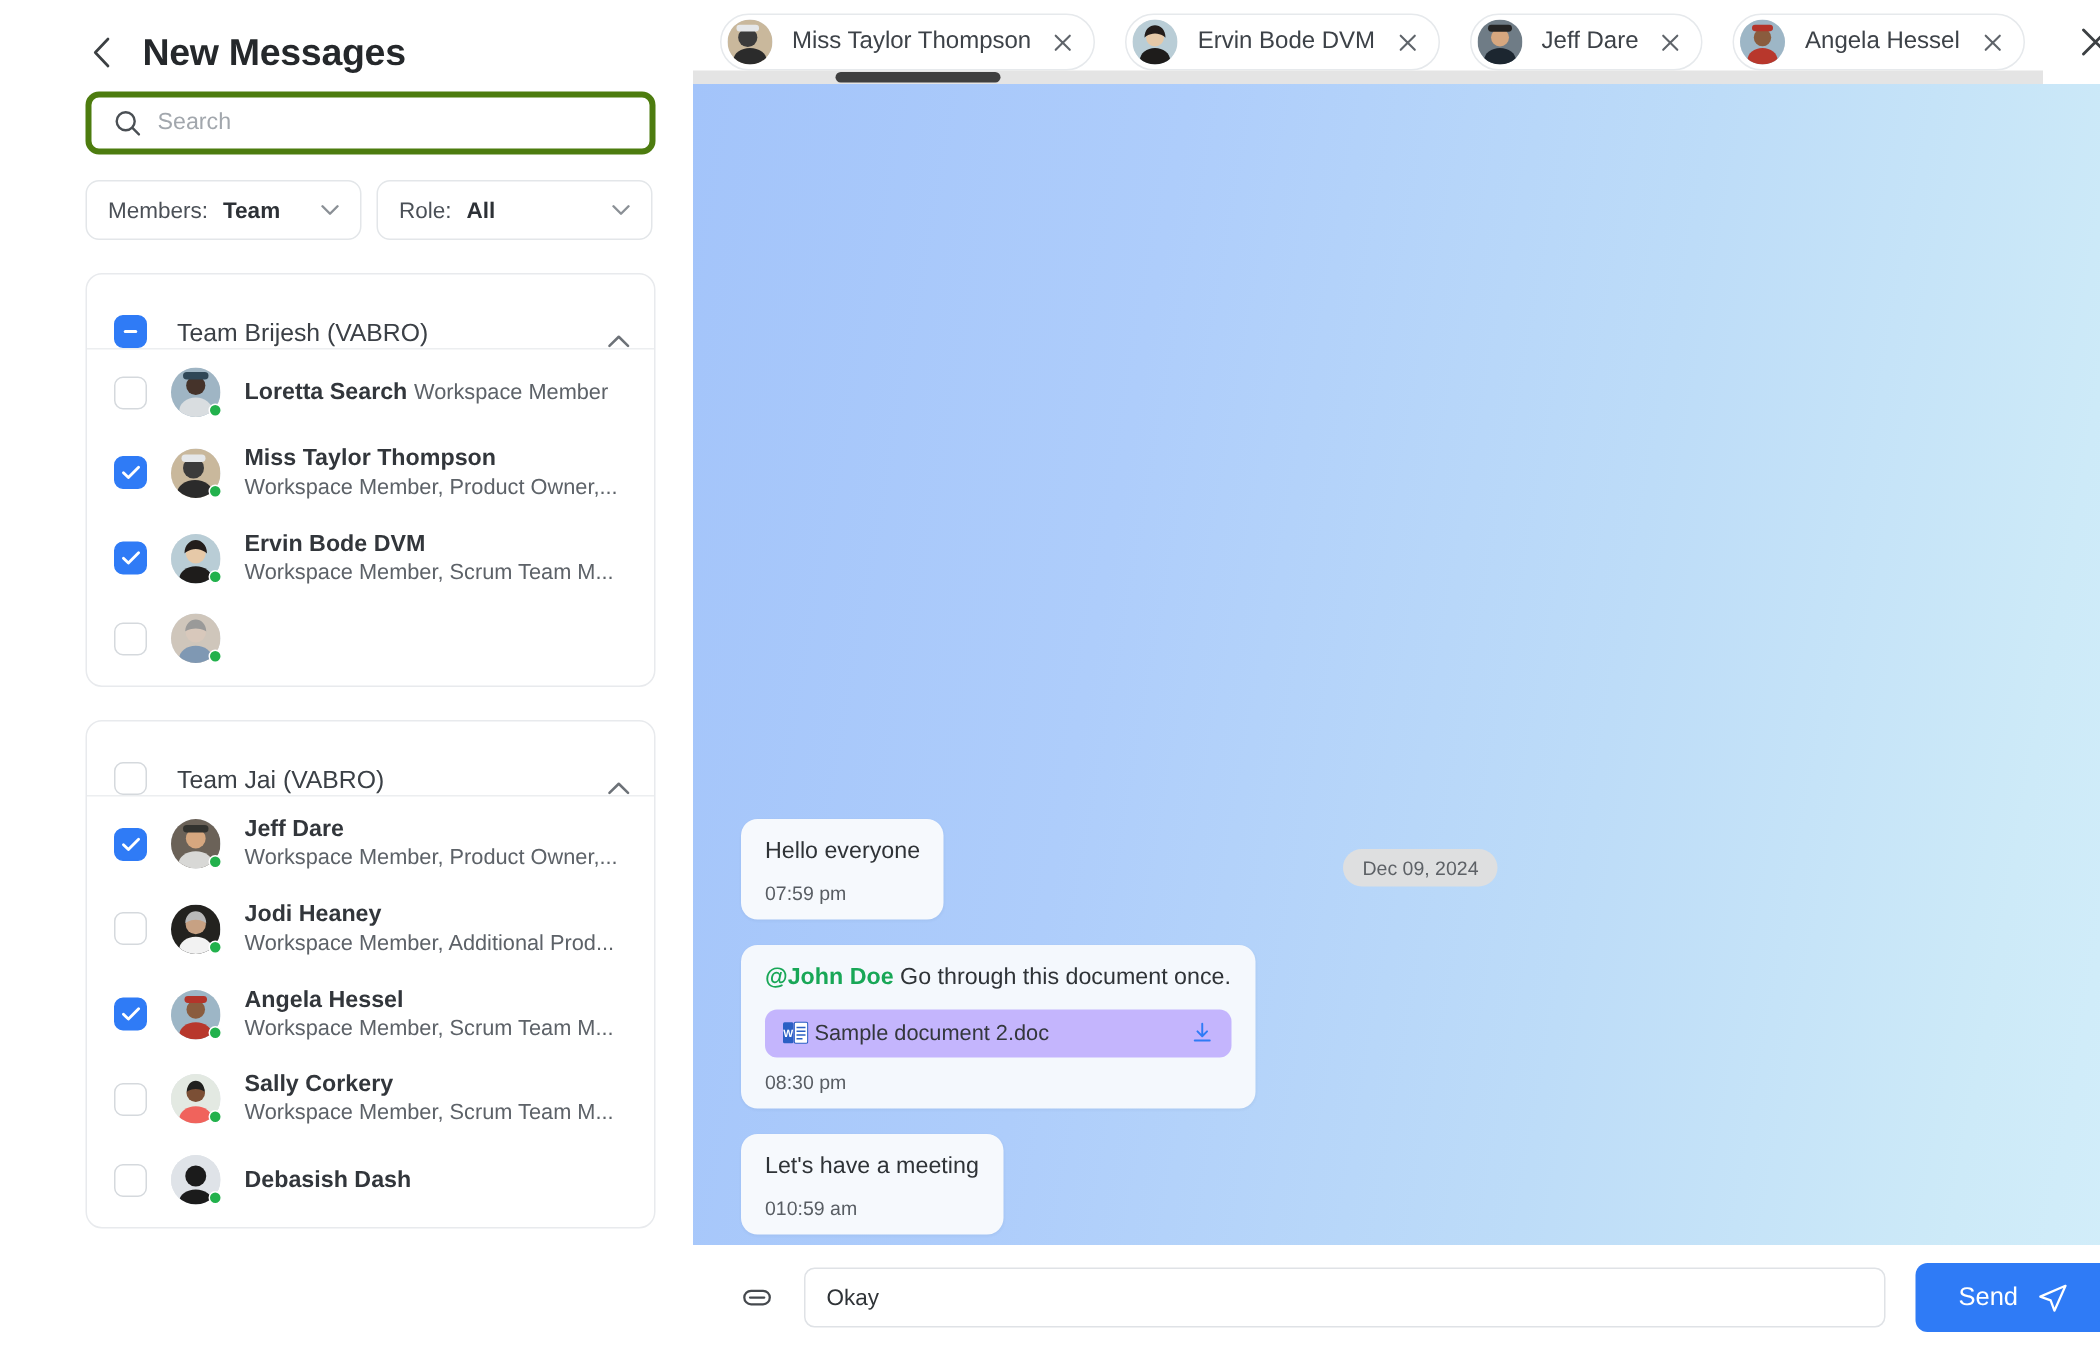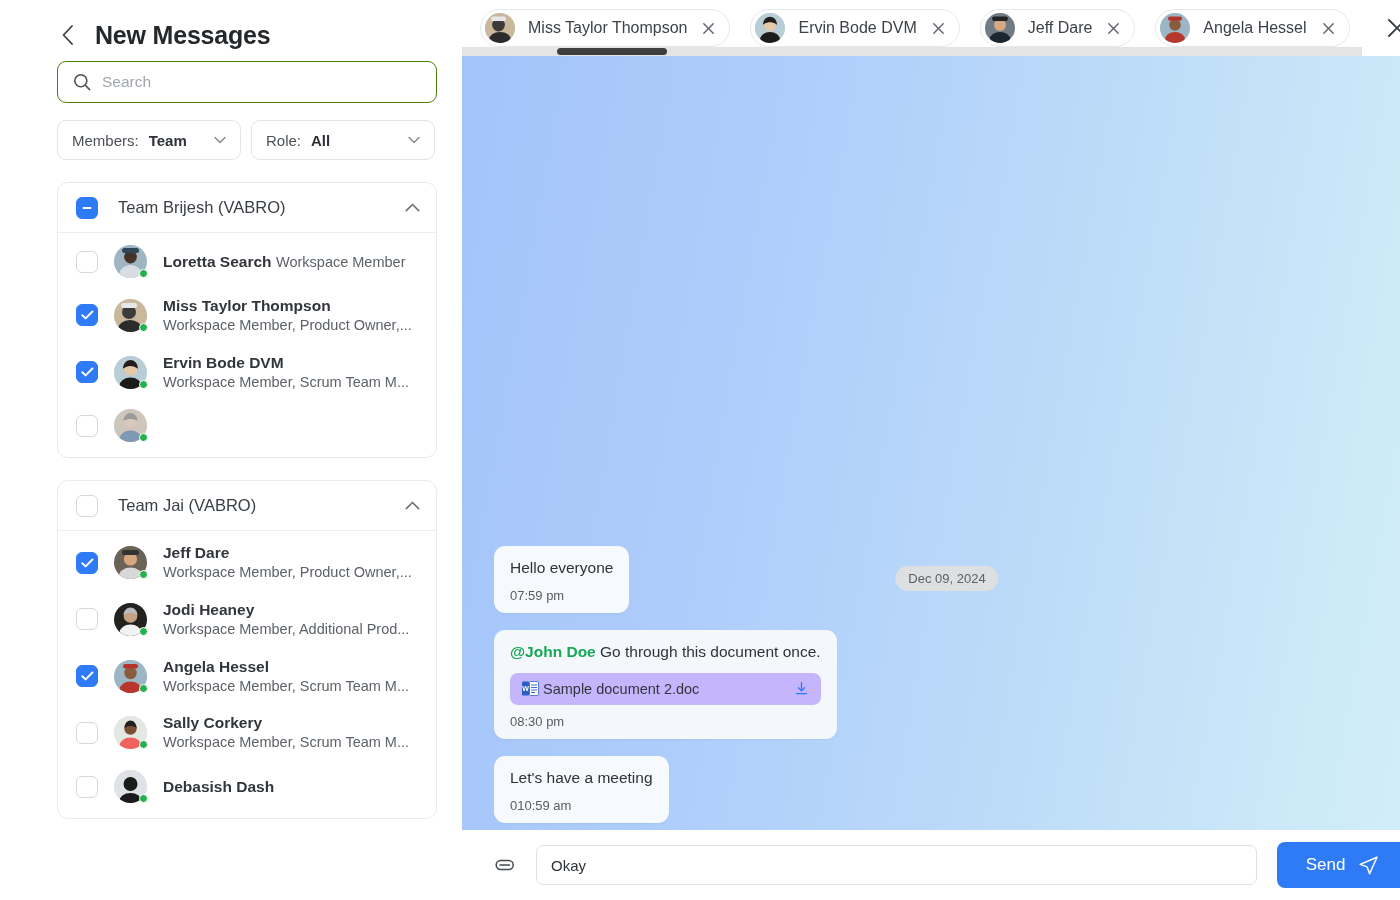--- a/index.html
+++ b/index.html
@@ -50,21 +50,21 @@
   .page-title {
     font-size: 25px;
     font-weight: 700;
     letter-spacing: -0.2px;
     color: #25282b;
   }
 
   .search-box {
     margin-top: 3px;
     height: 42px;
-    border: 1px solid #4d7c0f;
+    border: 4px solid #4d7c0f;
     border-radius: 9px;
     display: flex;
     align-items: center;
     gap: 11px;
     padding: 0 15px;
     background: #fff;
   }
   .search-box .s-icon { color: #4a4f54; display:flex; }
   .search-input {
     border: 0; outline: 0;
@@ -103,21 +103,21 @@
 
   .group {
     margin-top: 22px;
     border: 1px solid #e8eaed;
     border-radius: 11px;
     background: #fff;
     overflow: hidden;
   }
   .group-head {
     display: flex;
-    align-items: center;
+    align-items: flex-end;
     gap: 20px;
     padding: 0 16px 0 18px;
     height: 50px;
     border-bottom: 1px solid #eceef0;
     cursor: pointer;
   }
   .group-title {
     font-size: 16.5px;
     color: #3b4046;
     font-weight: 400;

